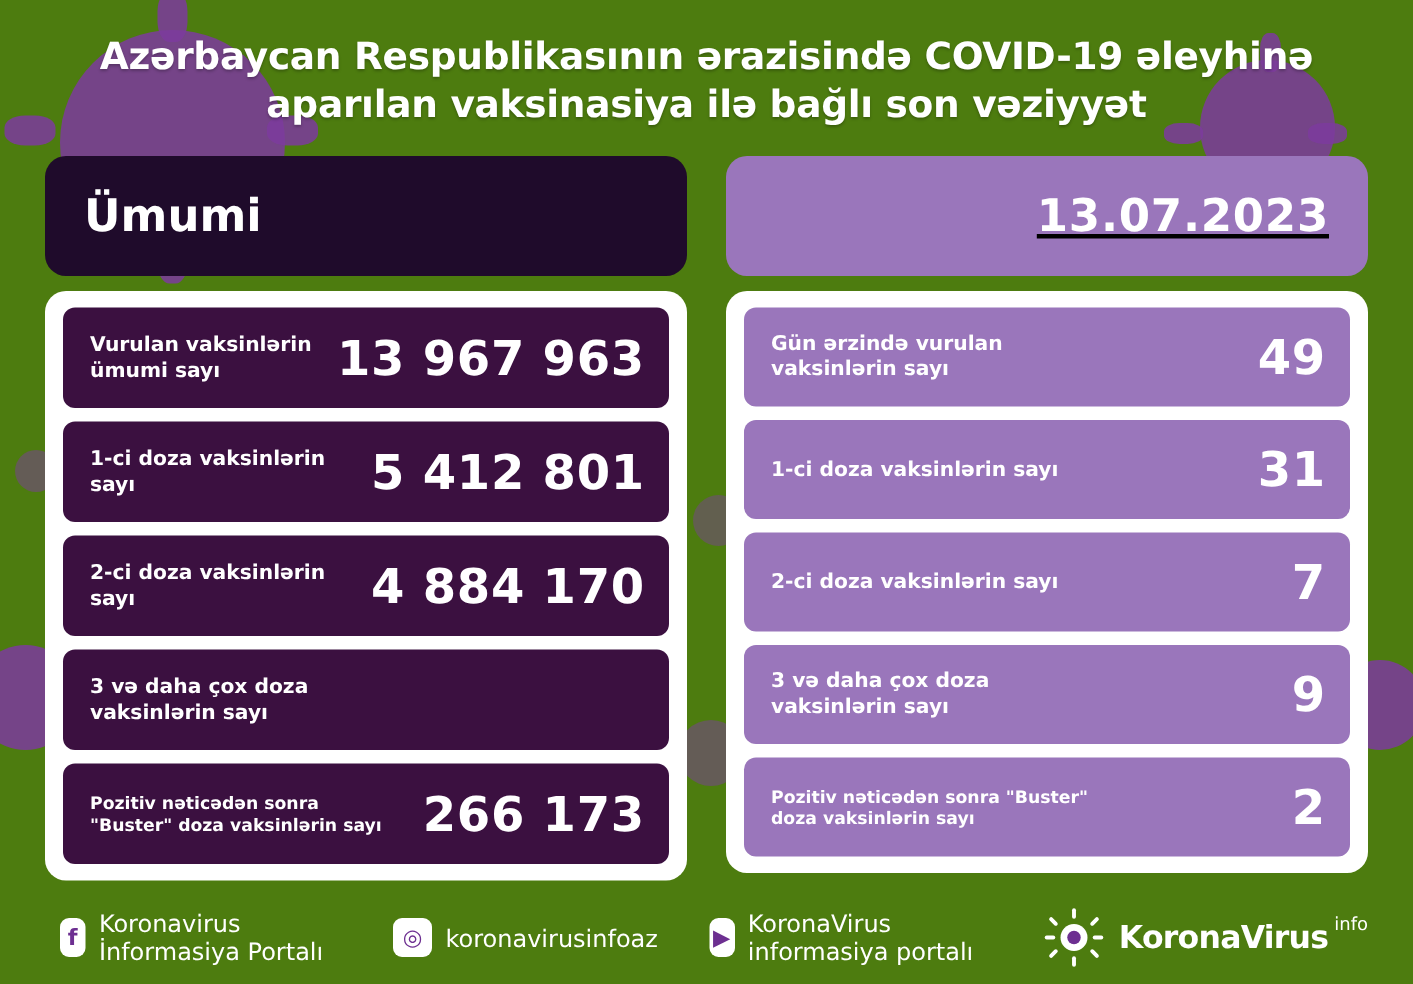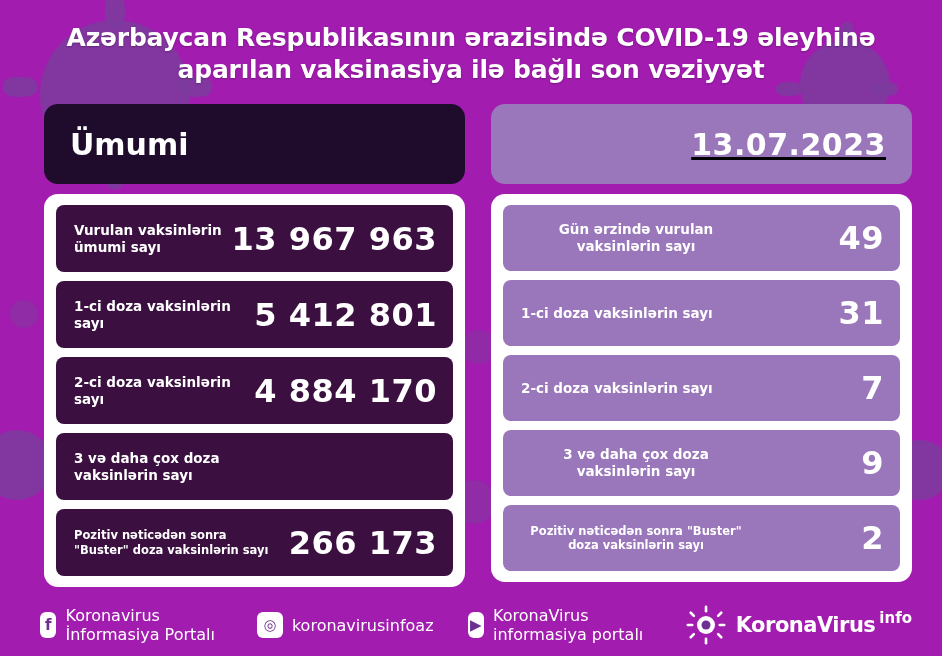--- a/index.html
+++ b/index.html
@@ -7,21 +7,21 @@
     width: 942px;
     height: 656px;
     font-family: "DejaVu Sans", sans-serif;
     background: #6b2d8f;
     overflow: hidden;
   }
   .poster {
     position: relative;
     width: 942px;
     height: 656px;
-    background: #a21caf;
+    background: #4d7c0f;
     overflow: hidden;
   }
   
   .virus {
     position: absolute;
     border-radius: 50%;
     background: #7c3b9e;
     opacity: 0.85;
     pointer-events: none;
   }
@@ -51,21 +51,20 @@
     font-weight: bold;
     letter-spacing: -0.2px;
     text-shadow: 0 1px 2px rgba(0,0,0,0.25);
   }
   .columns {
     position: relative;
     z-index: 5;
     display: flex;
     gap: 26px;
     padding: 6px 30px 4px 30px;
-    margin-left: 14px;
   }
   .col { flex: 1; }
   .col-head {
     border-radius: 14px;
     height: 80px;
     display: flex;
     align-items: center;
     padding: 0 26px;
     margin-bottom: 10px;
   }
@@ -104,21 +103,20 @@
   }
   .rows.right .row {
     background: #9a76bb;
     border-radius: 8px;
     margin-bottom: 9px;
     height: 66px;
     display: flex;
     align-items: center;
     justify-content: space-between;
     padding: 0 16px 0 18px;
-    text-align: center;
   }
   .rows .row:last-child { margin-bottom: 0; }
   .row .label {
     color: #ffffff;
     font-size: 13.5px;
     line-height: 1.25;
     font-weight: bold;
     max-width: 210px;
   }
   .row .value {
@@ -171,25 +169,24 @@
     position: relative;
   }
   .brand .brandtext {
     color: #ffffff;
     font-size: 21px;
     font-weight: bold;
     letter-spacing: -0.5px;
   }
   .brand .info {
     color: #ffffff;
-    font-size: 15px;
+    font-size: 12px;
     align-self: flex-start;
     margin-top: 4px;
     margin-left: -6px;
-    font-weight: bold;
   }
 </style>
 </head>
 <body>
 
 <div class="poster">
 
   <div class="virus" style="width:150px;height:150px;left:40px;top:20px;"></div>
   <div class="spike" style="width:20px;height:34px;left:105px;top:-6px;"></div>
   <div class="spike" style="width:20px;height:34px;left:10px;top:70px;transform:rotate(90deg);"></div>

